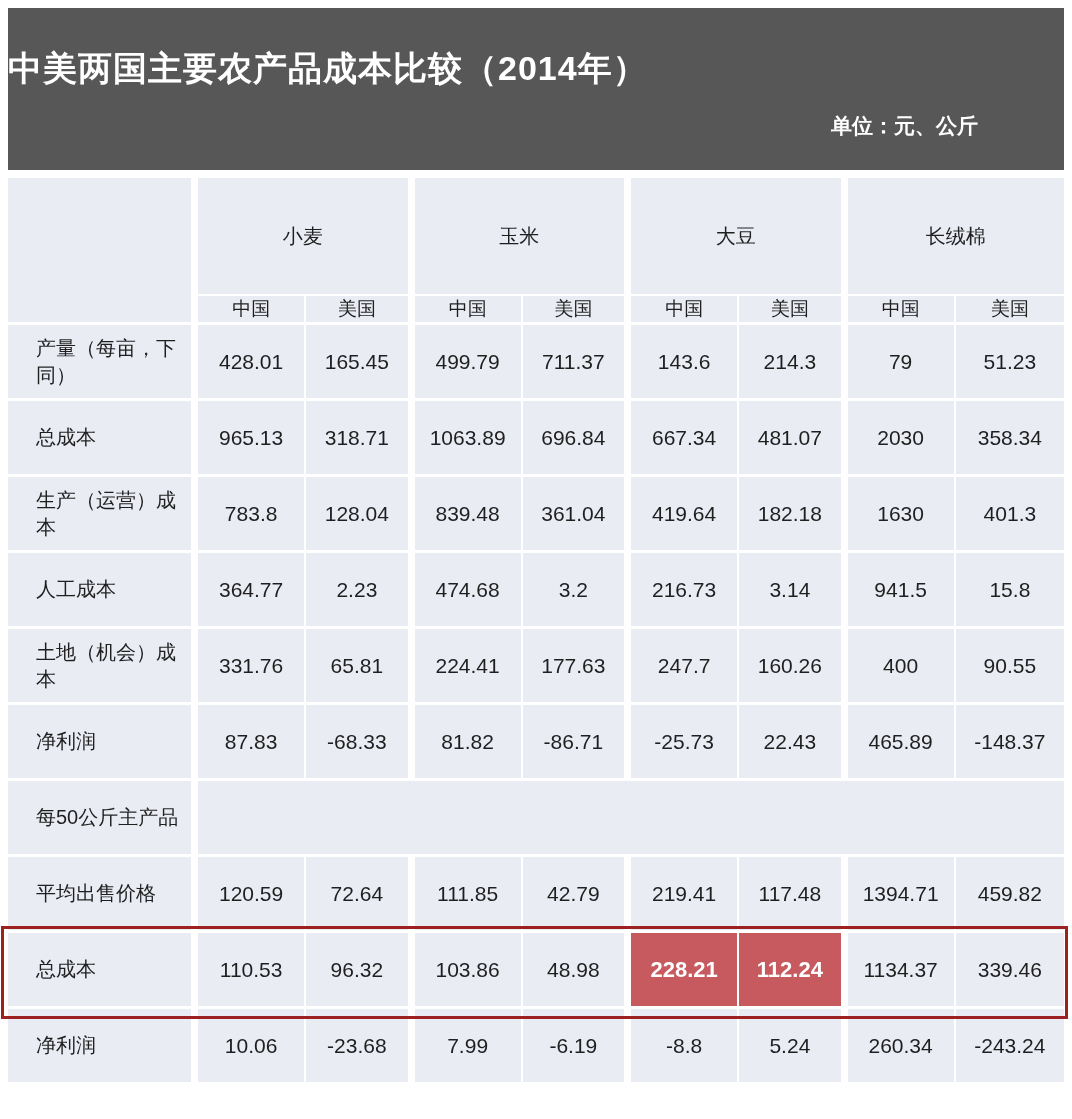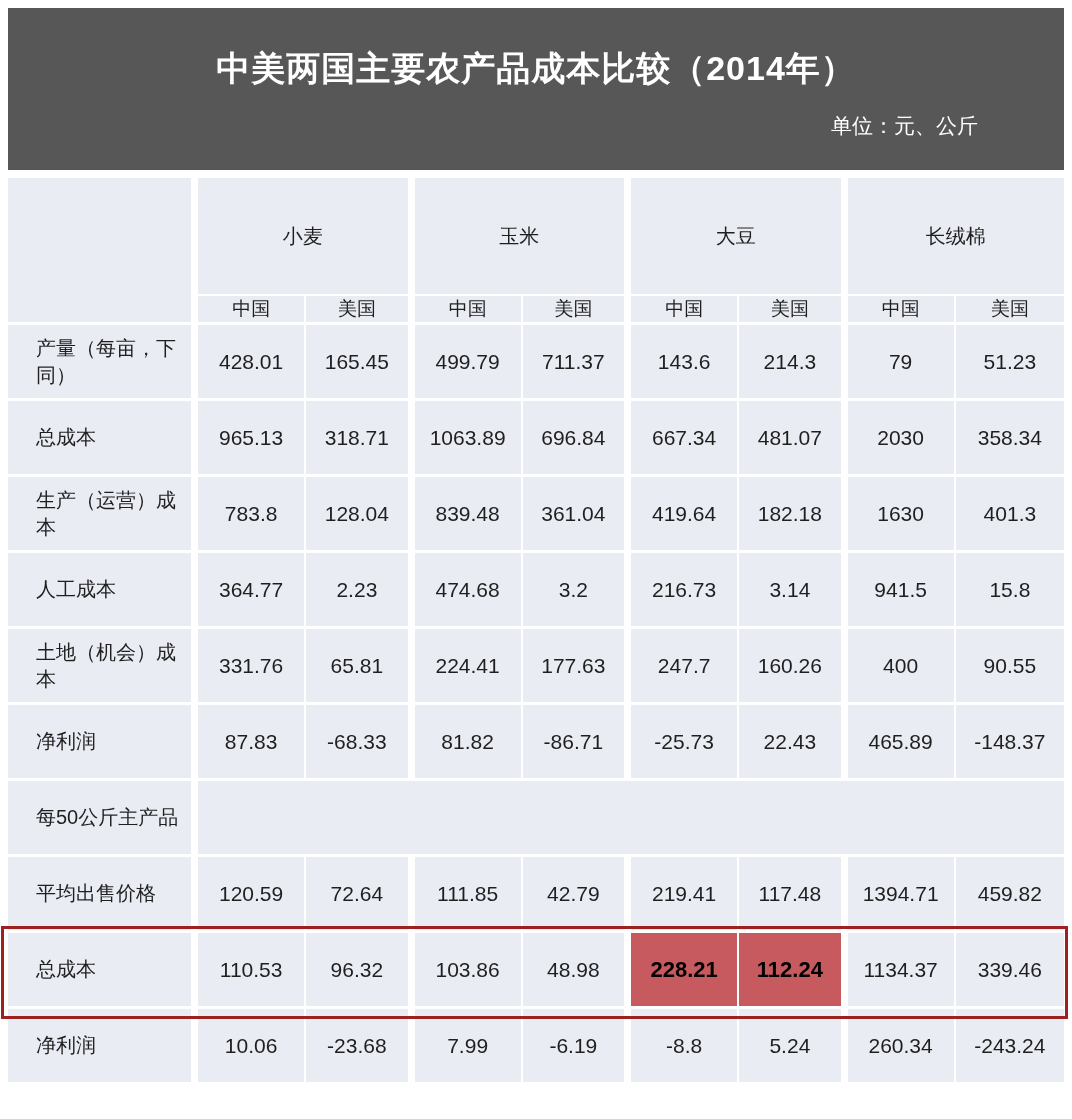--- a/index.html
+++ b/index.html
@@ -13,26 +13,26 @@
   html,body{background:#ffffff;}
   body{font-family:"Liberation Sans","DejaVu Sans",sans-serif;color:var(--ink);}
   .page{position:relative;width:1072px;height:1119px;background:#ffffff;overflow:hidden;}
 
   
   .title-band{
     position:absolute;left:8px;top:8px;width:1056px;height:162px;
     background:var(--band);color:#ffffff;
   }
   .title-band h1{
-    margin-top:38px;text-align:center;
+    margin-top:38px;
     font-size:34px;font-weight:bold;letter-spacing:1px;
   }
   .unit-note{
     position:absolute;right:86px;top:104px;
-    font-size:21px;font-weight:normal;
+    font-size:21px;font-weight:bold;
   }
 
   
   .tbl-wrap{position:absolute;left:8px;top:178px;width:1056px;}
   table{
     width:1056px;border-collapse:separate;border-spacing:0;table-layout:fixed;
     background:#ffffff;
   }
   col.c-label{width:190px;}
   th,td{
@@ -45,21 +45,21 @@
   .group-end{border-right-width:7px;}
   .last-col{border-right-width:0;}
   th.corner{border-right-width:7px;}
   th.product{height:118px;font-size:20px;border-bottom-width:2px;}
   th.country{height:29px;font-size:19px;}
   th.rowlabel{
     text-align:left;padding-left:28px;font-size:20px;border-right-width:7px;
   }
   td.cell{height:76px;font-size:21px;}
   td.section-cell{border-right-width:0;}
-  td.hl-cell{background:var(--hl);color:#000000;font-weight:bold;font-size:22px;}
+  td.hl-cell{background:var(--hl);color:#ffffff;font-weight:bold;font-size:22px;}
 
   
   #hl-outline{
     position:absolute;border:3px solid var(--outline);
     pointer-events:none;z-index:5;
   }
 </style>
 </head>
 <body>
 

